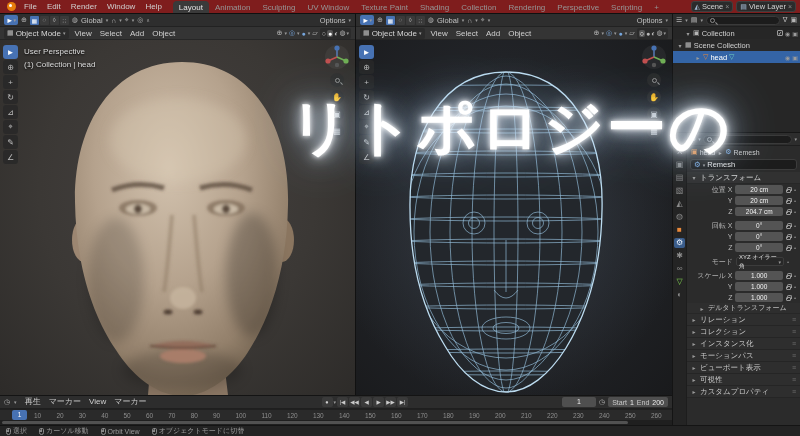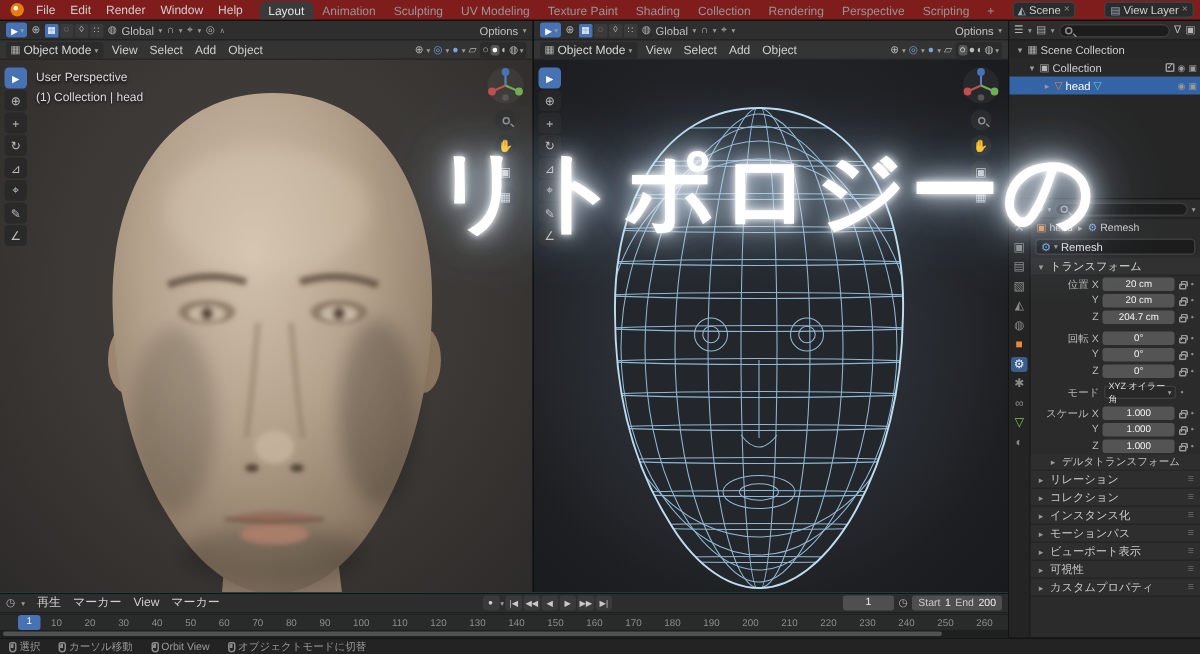--- a/index.html
+++ b/index.html
@@ -8,21 +8,21 @@
 
 
 .topbar{position:absolute;top:0;left:0;width:800px;height:14px;background:#7f1d1d;border-bottom:1px solid #101010;display:flex;align-items:center;padding:0 4px;z-index:30}
 .blender-logo{width:9px;height:9px;border-radius:50%;background:#e87d0d;position:relative;margin:0 3px}
 .blender-logo::after{content:"";position:absolute;left:2px;top:2px;width:3px;height:3px;border-radius:50%;background:#fff}
 .menus{display:flex}
 .menu-item{padding:0 5px;color:#cfcfcf;font-size:8px;line-height:13px}
 .tabs{display:flex;align-items:center;margin-left:6px;height:14px}
 .tab{padding:2px 6px 1px;font-size:8px;color:#969696;border-radius:4px 4px 0 0;white-space:nowrap}
 .tab.active{background:#3a3a3a;color:#e4e4e4}
-.topbar-right{margin-left:auto;display:flex;gap:19px;align-items:flex-start}
+.topbar-right{margin-left:auto;display:flex;gap:3px;align-items:flex-start}
 .widget{display:flex;align-items:center;background:#2b2b2b;border:1px solid #3f3f3f;border-radius:3px;padding:0 3px;height:11px;gap:2px;font-size:7.5px;color:#d2d2d2}
 .widget .wicon{font-size:7px;color:#9fb5cc}
 .widget .x{color:#8a8a8a;font-size:7px}
 
 
 .area{position:absolute;top:14px;height:381px}
 .area-left{left:0;width:355px}
 .area-right{left:355px;width:317px;border-left:1px solid #111}
 .tool-hdr{height:13px;background:#2e2e2e;border-bottom:1px solid #222;display:flex;align-items:center;padding:0 4px;gap:3px;font-size:7.5px;color:#c2c2c2}
 .tool-hdr .spacer{flex:1}
@@ -94,21 +94,21 @@
 .f-dd{width:48px;height:9px;background:#282828;border:1px solid #3c3c3c;border-radius:2px;font-size:6px;color:#ddd;display:flex;align-items:center;justify-content:space-between;padding:0 2px}
 .lock{width:5px;height:4px;border:1px solid #9a9a9a;border-radius:1px;position:relative;margin-top:2px}
 .lock::before{content:"";position:absolute;top:-3px;left:0px;width:3px;height:3px;border:1px solid #9a9a9a;border-bottom:none;border-radius:2px 2px 0 0}
 .dotm{color:#8b8b8b;font-size:6px}
 .subpanel-row{height:11px;display:flex;align-items:center;gap:3px;padding-left:12px;font-size:7px;color:#c2c2c2;background:#2e2e2e;border-bottom:1px solid #272727}
 .prop-panel{height:12px;background:#2e2e2e;border-bottom:1px solid #252525;display:flex;align-items:center;gap:3px;padding:0 4px;font-size:7.5px;color:#c9c9c9}
 .prop-panel .grip{margin-left:auto;color:#6c6c6c;font-size:7px}
 .props-rest{flex:1;background:#2b2b2b}
 
 
-.timeline{position:absolute;left:0;top:395px;width:672px;height:30px;background:#14b8a6;border-top:1px solid #141414;z-index:25}
+.timeline{position:absolute;left:0;top:395px;width:672px;height:30px;background:#7dd3fc;border-top:1px solid #141414;z-index:25}
 .tl-hdr{height:13px;background:#2d2d2d;display:flex;align-items:center;gap:4px;padding:0 4px;font-size:7.5px;border-bottom:1px solid #1f1f1f}
 .tl-menus{display:flex}
 .tl-menus .menu-item{padding:0 4px;line-height:12px}
 .playback{margin-left:auto;display:flex;gap:1px;align-items:center}
 .tl-btn{min-width:11px;height:10px;background:#3a3a3a;border-radius:2px;font-size:5.5px;display:flex;align-items:center;justify-content:center;color:#cacaca;padding:0 1px}
 .rec{color:#d0d0d0}
 .tl-fields{margin-left:150px;display:flex;gap:3px;align-items:center}
 .tl-field{background:#4f4f4f;border-radius:2px;height:10px;min-width:34px;padding:0 4px;font-size:7px;line-height:10px;color:#f0f0f0;text-align:center}
 .se-group{display:flex;background:#4f4f4f;border-radius:2px;height:10px;align-items:center;padding:0 4px;gap:3px;font-size:7px;color:#ececec}
 .se-group b{font-weight:normal;color:#c9c9c9}
@@ -137,21 +137,21 @@
     <span class="menu-item">File</span>
         <span class="menu-item">Edit</span>
         <span class="menu-item">Render</span>
         <span class="menu-item">Window</span>
         <span class="menu-item">Help</span>
       </div>
     <div class="tabs">
       <span class="tab active">Layout</span>
       <span class="tab">Animation</span>
       <span class="tab">Sculpting</span>
-      <span class="tab">UV Modeling</span>
+      <span class="tab">UV Window</span>
       <span class="tab">Texture Paint</span>
       <span class="tab">Shading</span>
       <span class="tab">Collection</span>
       <span class="tab">Rendering</span>
       <span class="tab">Perspective</span>
       <span class="tab">Scripting</span>
       <span class="tab">+</span>
     </div>
     <div class="topbar-right">
       <span class="widget">
@@ -436,34 +436,34 @@
           <span class="dd">▾</span>
         <span class="icon-sm">▤</span>
           <span class="dd">▾</span>
         <span class="search">
             <span class="mag"></span>
           </span>
         <span class="icon-sm">∇</span>
         <span class="icon-sm">▣</span>
       </div>
       <div class="outl-rows">
-        <div class="outl-row" style="padding-left:4px">
-          <span class="tri">▾</span>
-          <span class="icon-sm">▦</span>
-          <span>Scene Collection</span>
-        </div>
         <div class="outl-row" style="padding-left:12px">
           <span class="tri">▾</span>
           <span class="icon-sm">▣</span>
           <span>Collection</span>
           <span class="row-right">
             <span class="cbx">✓</span>
             <span>◉</span>
             <span>▣</span>
           </span>
+        </div>
+        <div class="outl-row" style="padding-left:4px">
+          <span class="tri">▾</span>
+          <span class="icon-sm">▦</span>
+          <span>Scene Collection</span>
         </div>
         <div class="outl-row selected" style="padding-left:22px">
           <span class="tri">▸</span>
           <span class="obj-icon">▽</span>
           <span>head</span>
           <span class="data-icon">▽</span>
           <span class="row-right">
             <span>◉</span>
             <span>▣</span>
           </span>

